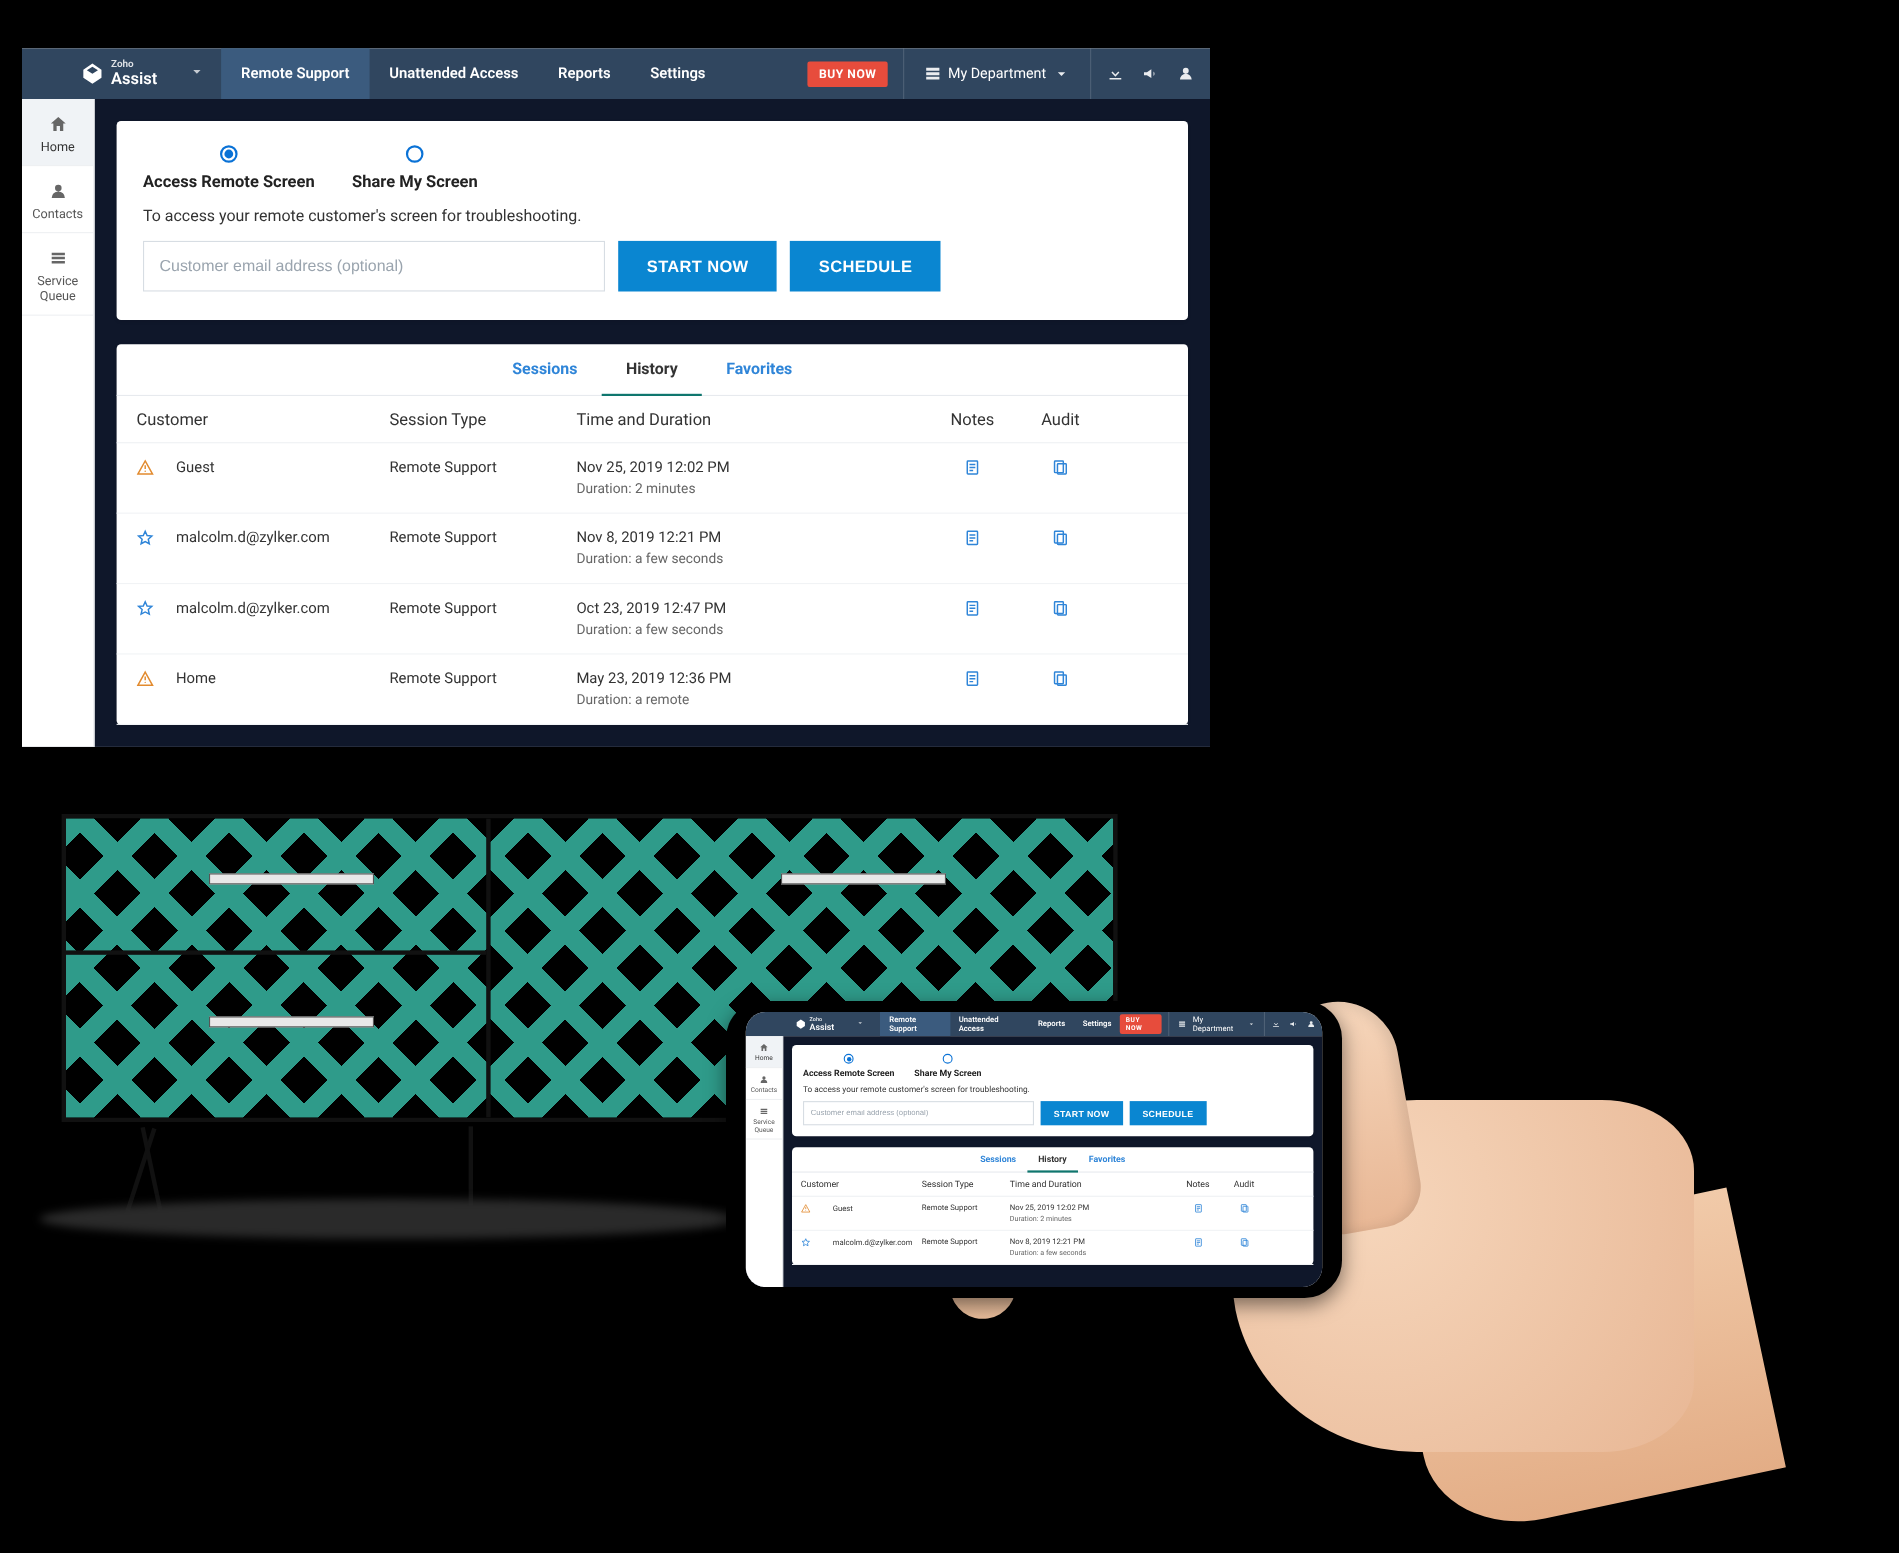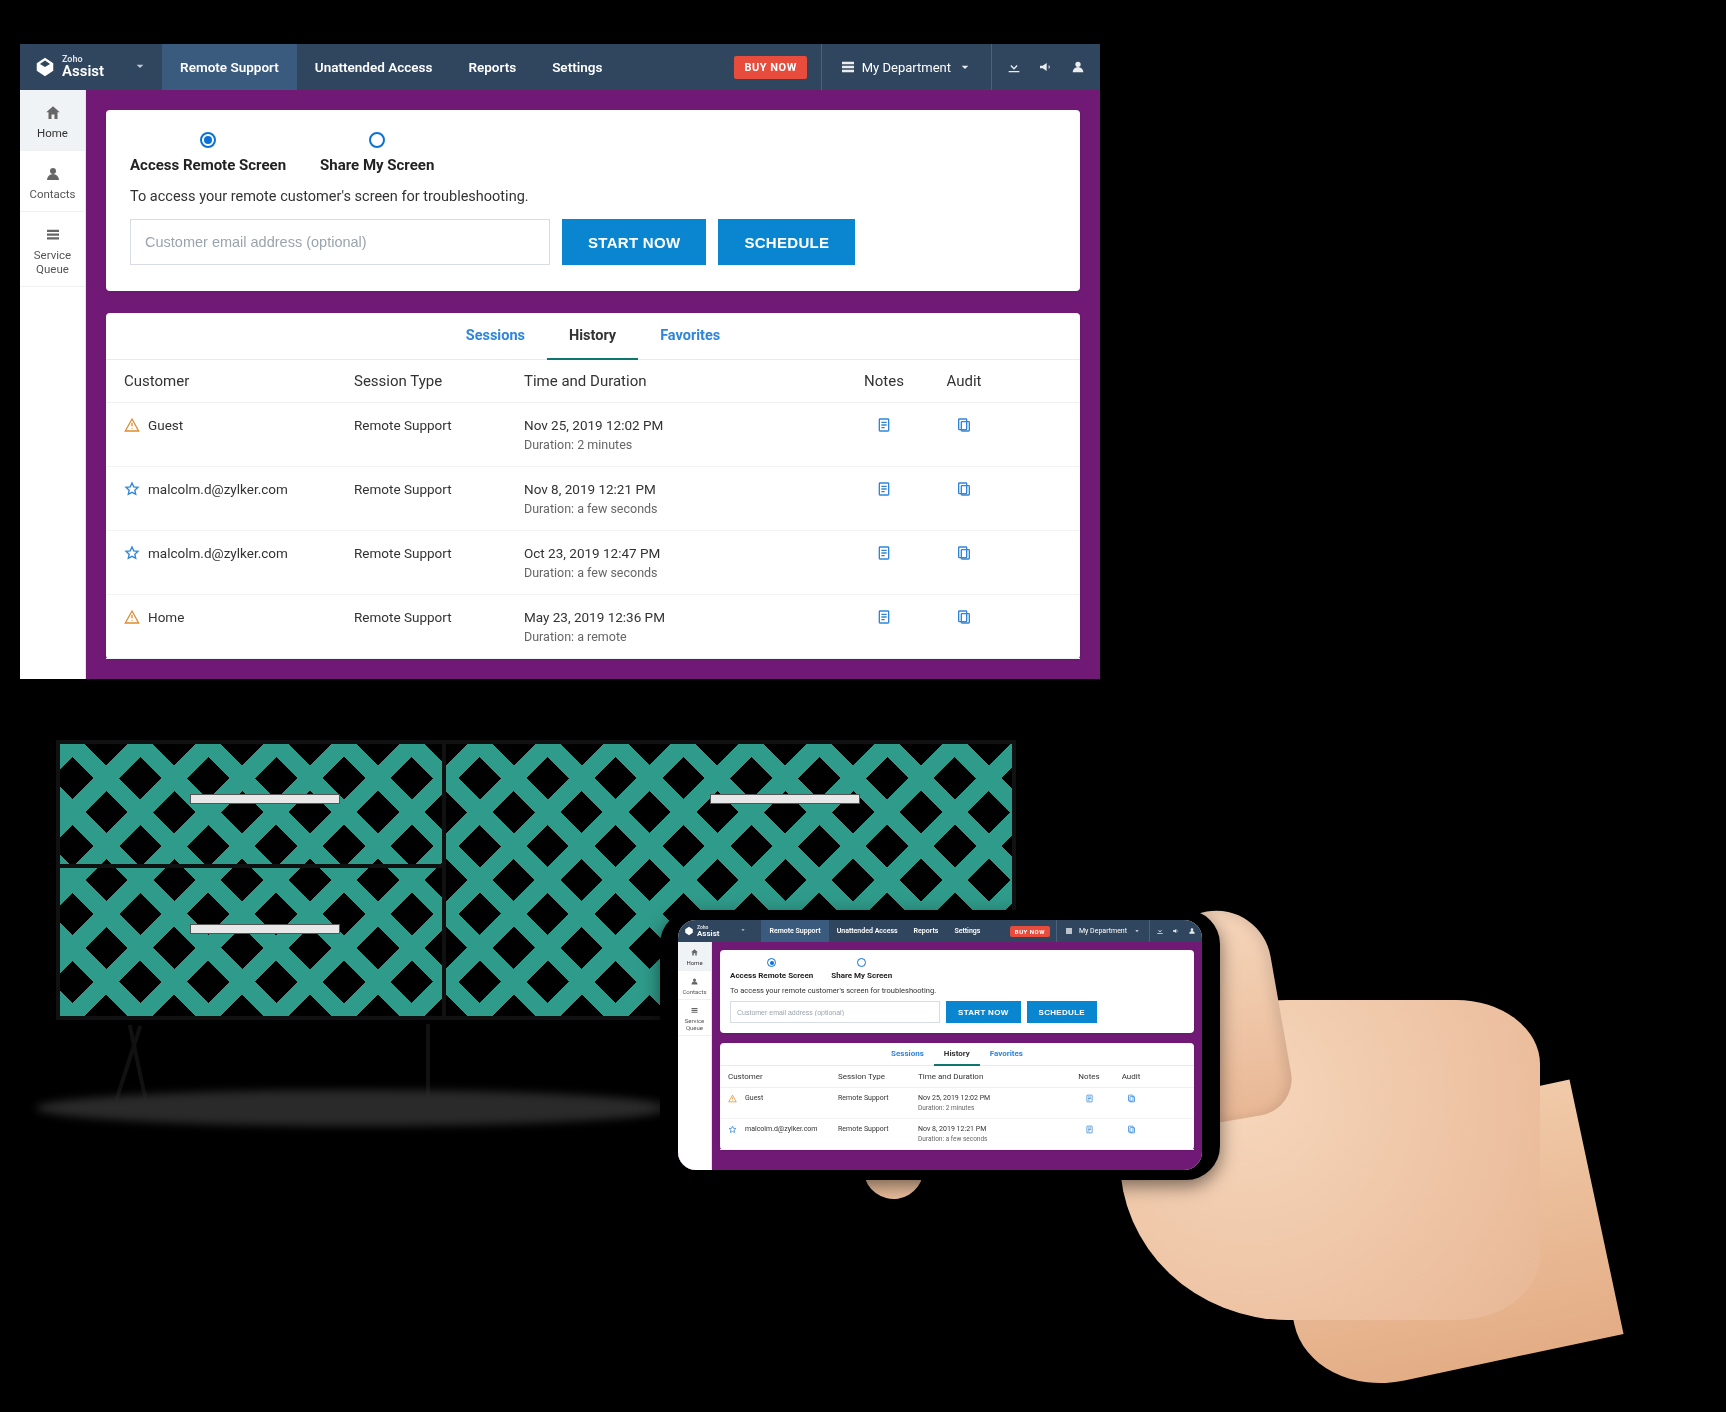--- a/index.html
+++ b/index.html
@@ -19,20 +19,21 @@
     background: #fff;
     box-shadow: 0 4px 24px rgba(0,0,0,.35);
   }
   .topbar {
     display: flex;
     align-items: center;
     background: #30465f;
     height: 46px;
     color: #fff;
     font-size: 14px;
+    padding-left: 39px;
   }
   .brand {
     display: flex;
     align-items: center;
     gap: 6px;
     padding: 0 14px;
     font-weight: 600;
   }
   .brand .logo-icon { width: 22px; height: 22px; }
   .brand .brand-text { line-height: 1; }
@@ -68,21 +69,21 @@
     border-right: 1px solid rgba(255,255,255,.15);
     margin-left: 14px;
     height: 100%;
     font-size: 13px;
   }
   .topbar-icons { display: flex; align-items: center; gap: 16px; padding: 0 14px; }
   .topbar-icons svg, .dept svg, .brand-caret svg { width: 16px; height: 16px; fill: #fff; opacity: .9; }
   .body {
     display: flex;
     min-height: 560px;
-    background: #701a75;
+    background: #0f172a;
   }
   .sidebar {
     width: 66px;
     background: #fff;
     border-right: 1px solid #e1e4e8;
     display: flex;
     flex-direction: column;
     align-items: center;
   }
   .side-item {
@@ -162,21 +163,21 @@
   .grid-header {
     font-size: 15px; color: #333;
     border-bottom: 1px solid #eef0f3;
   }
   .grid-row {
     border-bottom: 1px solid #f1f3f5;
     font-size: 13.5px; color: #333;
     padding-top: 14px; padding-bottom: 14px;
     align-items: flex-start;
   }
-  .customer-cell { display: flex; gap: 8px; }
+  .customer-cell { display: flex; align-items: center; gap: 20px; }
   .customer-cell svg { width: 16px; height: 16px; }
   .duration-line { color: #666; font-size: 12.5px; margin-top: 4px; }
   .icon-cell { text-align: center; }
   .icon-cell svg { width: 16px; height: 16px; fill: none; stroke: #2f85d8; cursor:pointer; }
   .notes-head, .audit-head { text-align: center; }
 
   
   .furniture {
     position: absolute;
     top: 740px;

